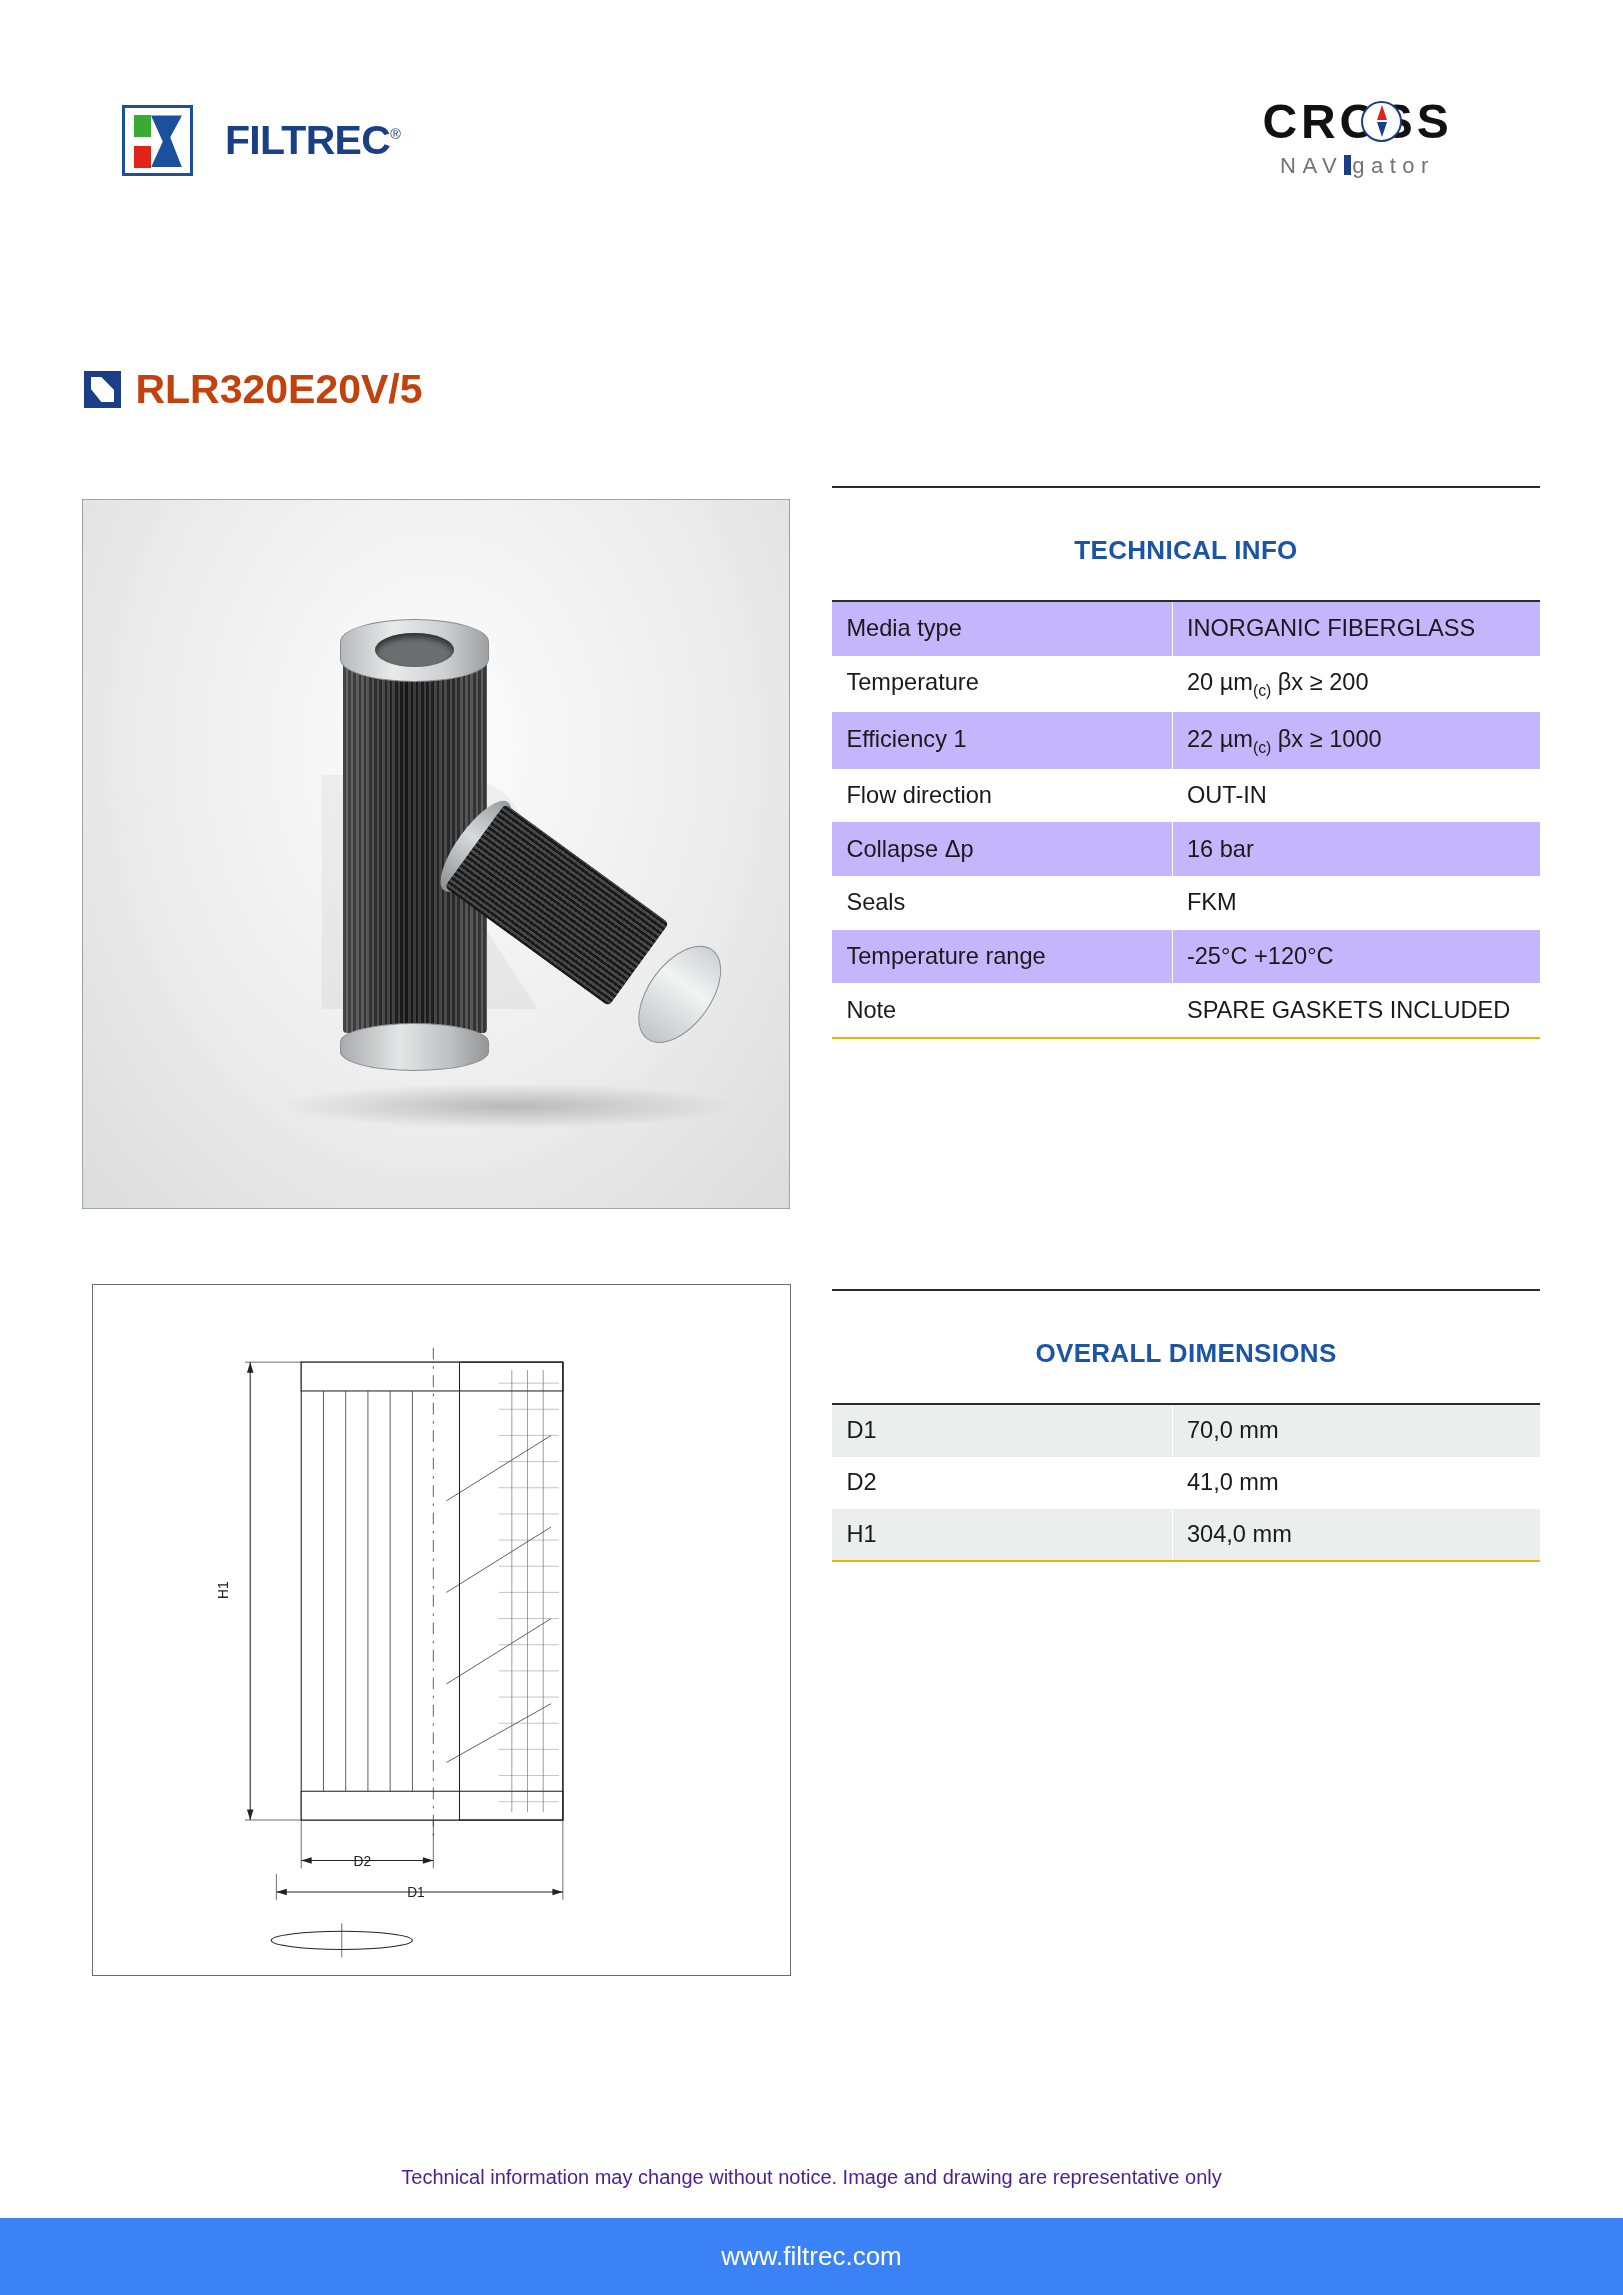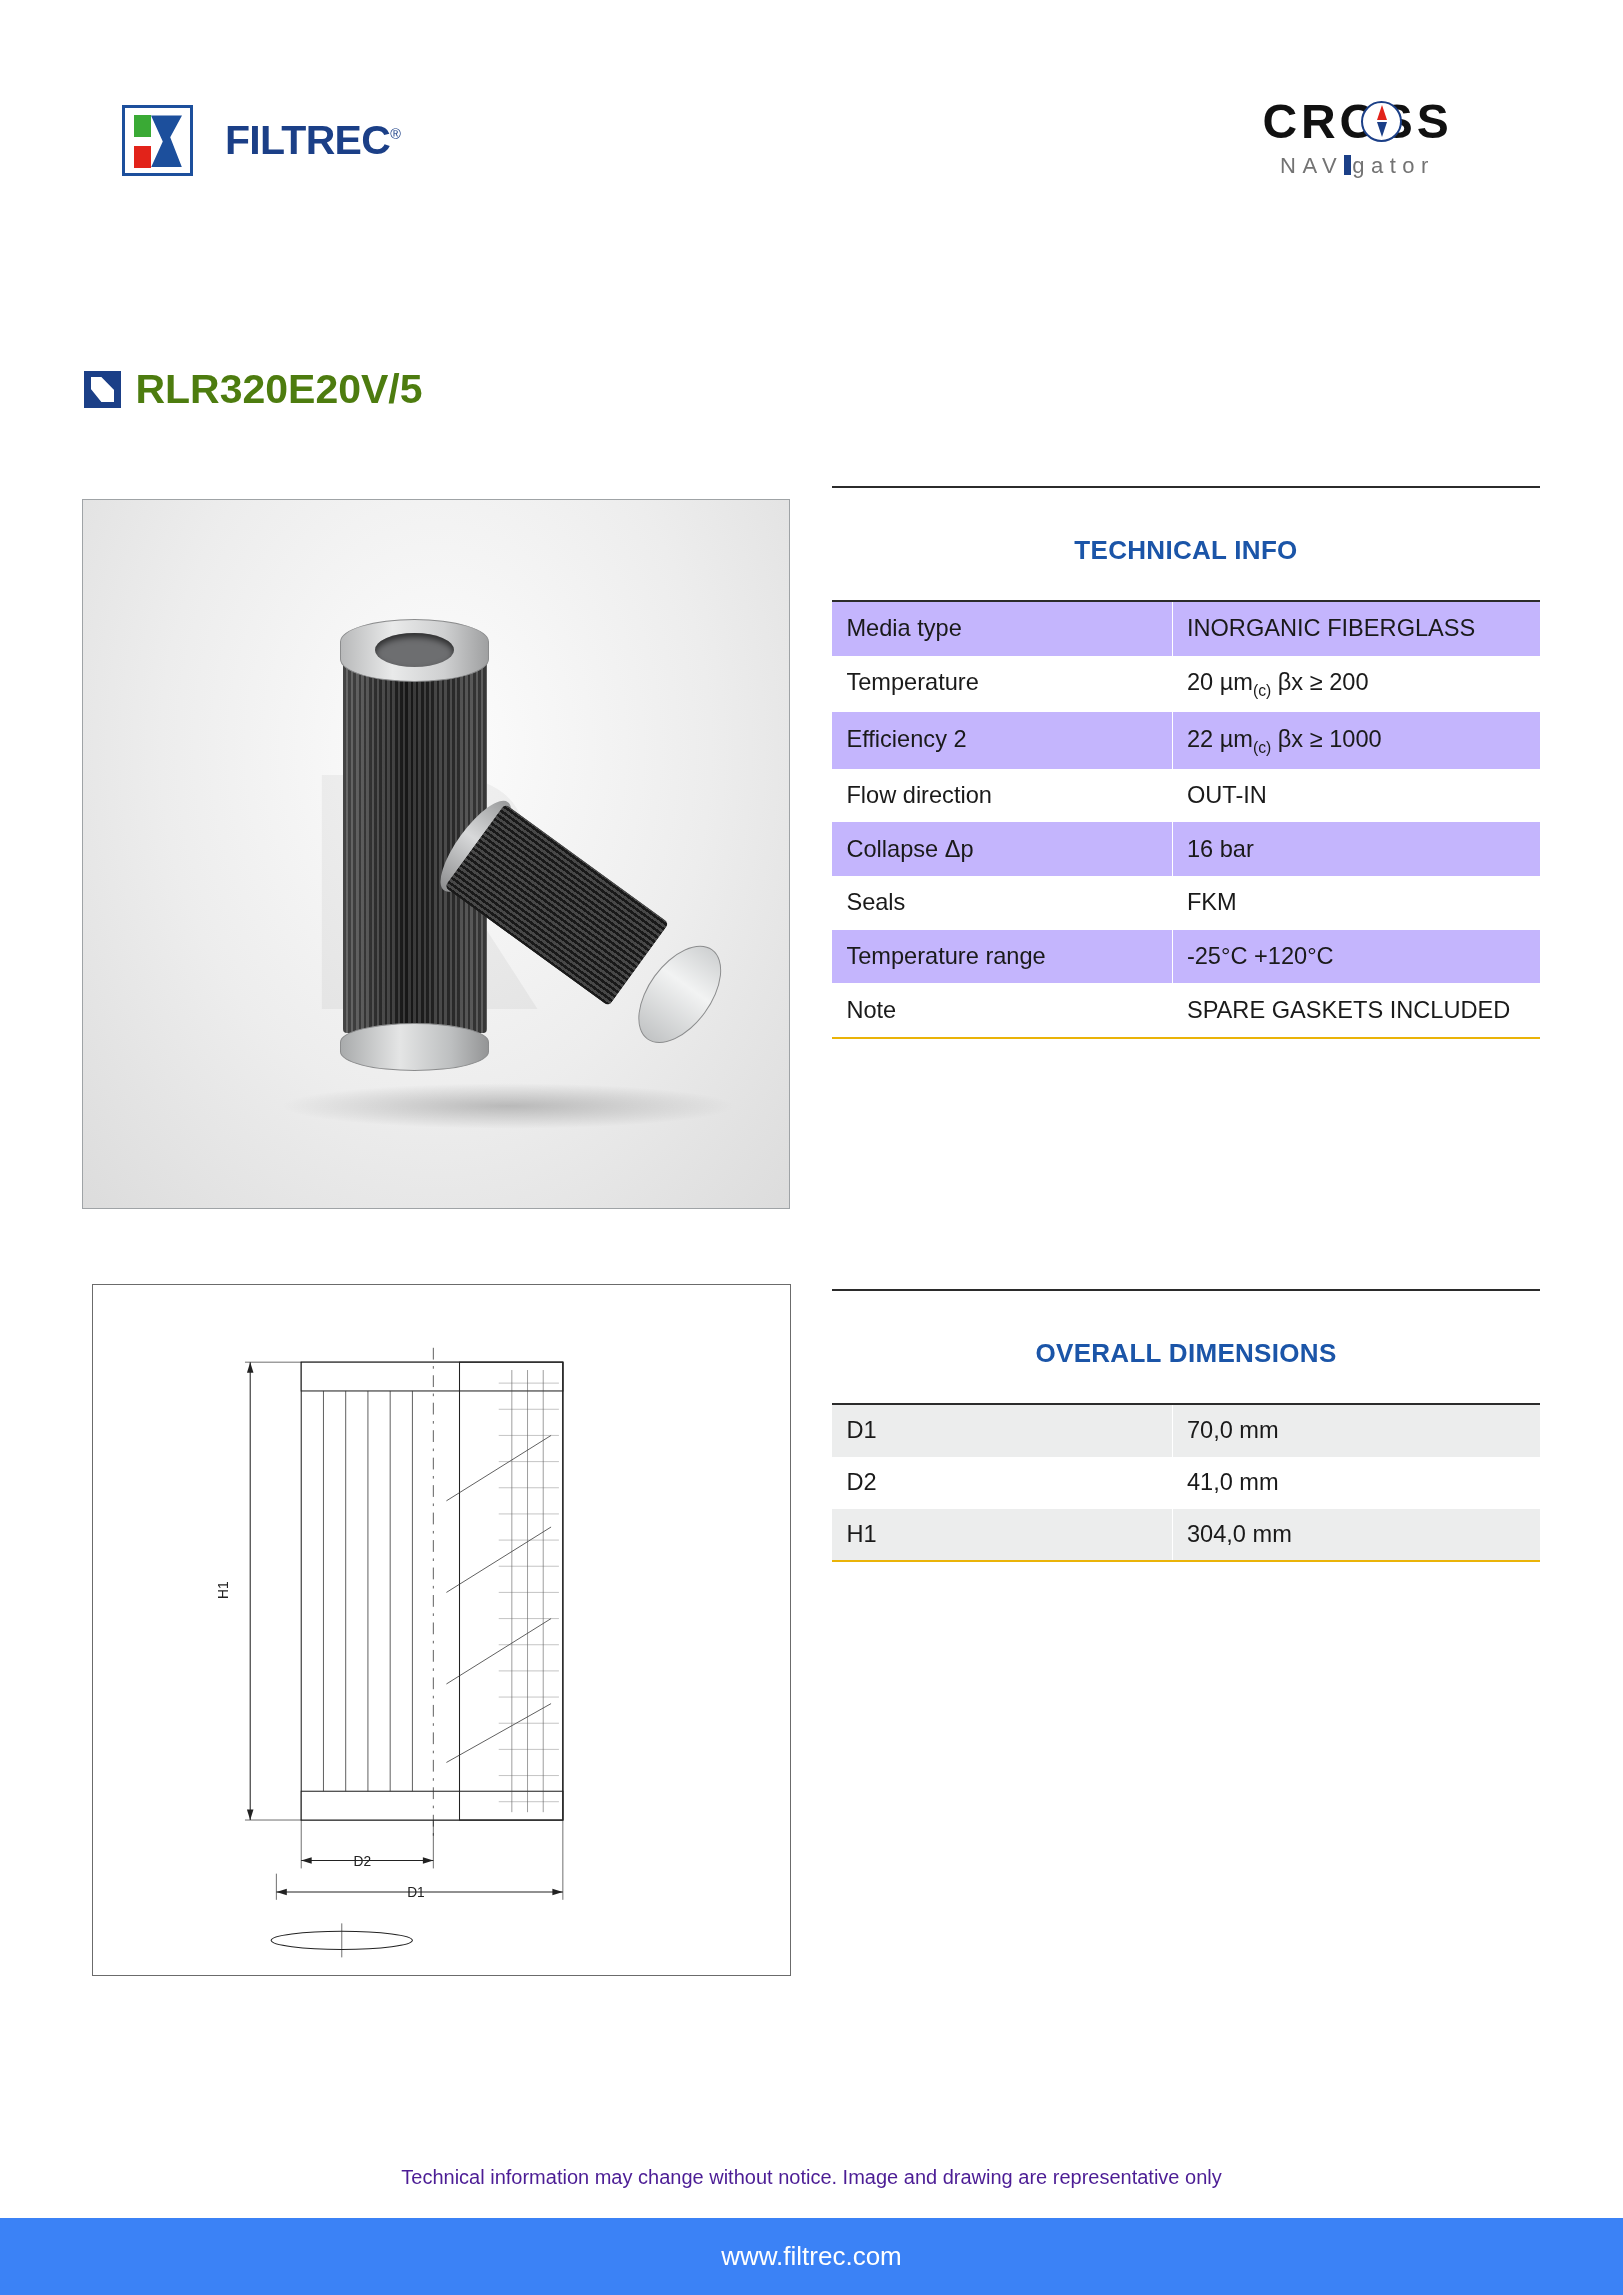--- a/index.html
+++ b/index.html
@@ -158,21 +158,21 @@
     content: "";
     position: absolute;
     left: 6.5px; top: 5.9px;
     width: 23.6px; height: 25px;
     background: #ffffff;
     clip-path: polygon(0 0, 46% 0, 100% 52%, 100% 0, 100% 100%, 46% 100%, 0 46%);
   }
   .doc-title {
     font-size: 41px;
     font-weight: bold;
-    color: #4d7c0f;
+    color: #c2410c;
     letter-spacing: 0px;
   }
 
   
   .photo-frame {
     position: absolute;
     left: 82px;
     top: 499px;
     width: 708px;
     height: 710px;
@@ -444,21 +444,21 @@
     <tbody>
       <tr class="alt">
         <td class="k tbl-top">Media type</td>
         <td class="v tbl-top">INORGANIC FIBERGLASS</td>
       </tr>
       <tr>
         <td class="k">Temperature</td>
         <td class="v"><span>20 µm</span><span class="sub">(c)</span><span> βx ≥ 200</span></td>
       </tr>
       <tr class="alt">
-        <td class="k">Efficiency 2</td>
+        <td class="k">Efficiency 1</td>
         <td class="v"><span>22 µm</span><span class="sub">(c)</span><span> βx ≥ 1000</span></td>
       </tr>
       <tr>
         <td class="k">Flow direction</td>
         <td class="v">OUT-IN</td>
       </tr>
       <tr class="alt">
         <td class="k">Collapse Δp</td>
         <td class="v">16 bar</td>
       </tr>

